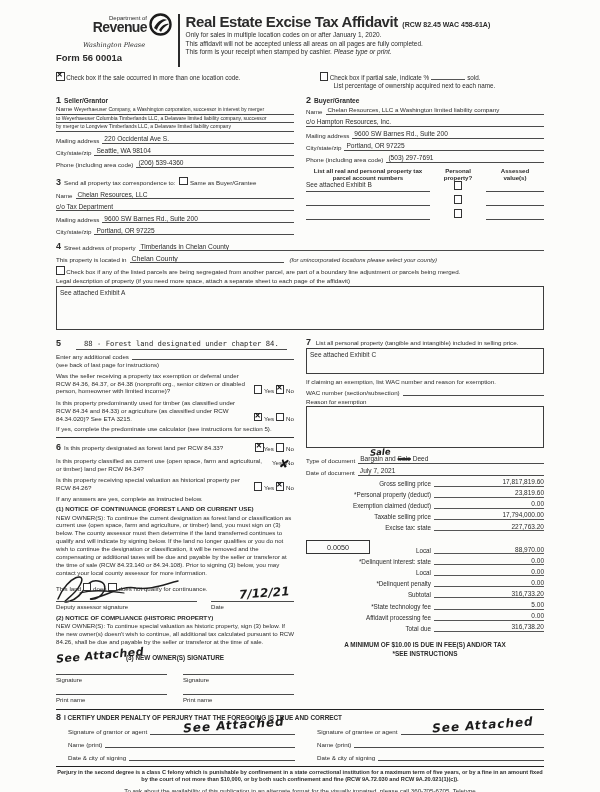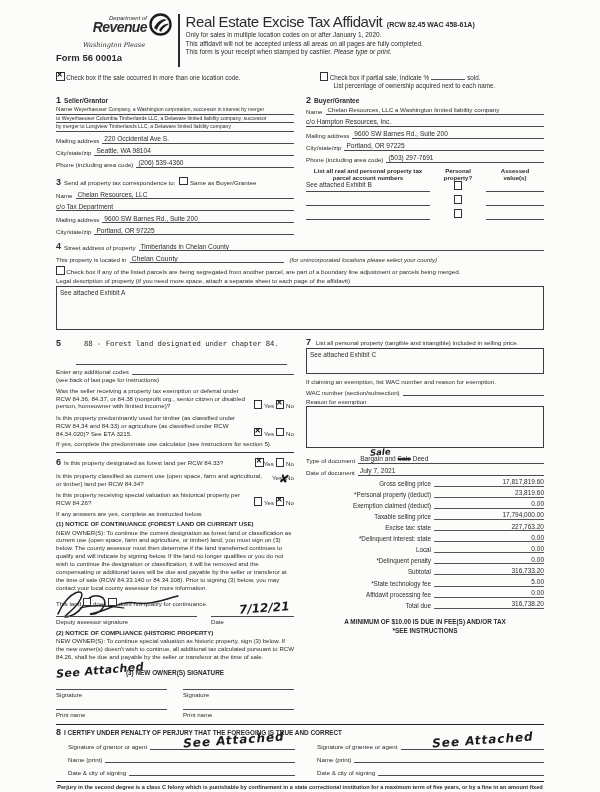--- a/index.html
+++ b/index.html
@@ -5,28 +5,28 @@
   html,body{margin:0;padding:0;background:#d8d8d8;}
   .page{width:600px;height:792px;margin:0 auto;background:#fcfcfa;position:relative;
         font-family:"Liberation Sans",sans-serif;color:#2b2b2b;box-sizing:border-box;
         padding:13px 56px 0 56px;overflow:hidden;}
   .cols{display:flex;gap:12px;}
   .col{flex:1;min-width:0;}
 
   
   .header{display:flex;align-items:flex-start;}
   .h-left{width:116px;flex-shrink:0;}
-  .logo-row{display:flex;justify-content:flex-end;align-items:flex-start;gap:2px;font-style:italic;}
+  .logo-row{display:flex;justify-content:flex-end;align-items:flex-start;gap:2px;}
   .dept{font-size:6px;text-align:right;margin-top:2px;}
   .rev{font-size:14px;font-weight:bold;letter-spacing:-0.6px;line-height:1;margin-top:-1px;}
   .wa-state{font-size:6.5px;font-style:italic;font-family:"DejaVu Serif",serif;text-align:center;margin-top:1px;}
   .form-no{font-size:9.5px;font-weight:bold;margin-top:3px;}
   .h-divider{width:1.6px;background:#2b2b2b;height:53px;margin:1px 6px 0 6px;}
   .h-right{flex:1;}
-  .title{font-size:15px;font-weight:normal;letter-spacing:-0.4px;}
+  .title{font-size:15px;font-weight:bold;letter-spacing:-0.4px;}
   .title-ref{font-size:7px;font-weight:bold;}
   .note{font-size:6.5px;line-height:1.32;}
   .note em{font-style:italic;}
 
   
   .cb{display:inline-block;width:6.5px;height:6.5px;border:0.9px solid #333;background:#fff;
       position:relative;vertical-align:-1px;flex-shrink:0;}
   .cb.checked::after{content:"\2715";position:absolute;left:-0.5px;top:-2px;font-size:7.5px;
       font-weight:bold;color:#111;line-height:1;}
 
@@ -56,21 +56,21 @@
   .pval{border-bottom:0.8px solid #4a4a4a;font-size:6.5px;height:10px;}
   .pcbc{text-align:center;}
   .passessed{border-bottom:0.8px solid #4a4a4a;height:10px;}
   .prow-spacer{height:3px;}
 
   
   .bigbox{border:0.9px solid #3d3d3d;font-size:6.5px;padding:2px 3px;margin-top:1.5px;}
 
   .s5line{display:flex;align-items:baseline;margin-top:6px;}
   .s5code{font-family:"DejaVu Sans Mono",monospace;font-size:7.2px;border-bottom:0.8px solid #4a4a4a;
-          margin-left:12px;padding:0 8px 16px 8px;}
+          margin-left:12px;padding:0 8px 1px 8px;}
   .qrow{display:flex;align-items:flex-end;margin-top:3.5px;font-size:6.2px;line-height:1.28;}
   .qtext{flex:1;padding-right:5px;}
   .yn{white-space:nowrap;padding-bottom:0.5px;}
   .hand-x{font-size:12px;font-weight:bold;display:inline-block;transform:rotate(10deg);
           margin:0 -3px;vertical-align:-3px;font-family:"DejaVu Sans",sans-serif;color:#151515;}
 
   .divider{border-top:0.9px solid #333;margin:5px 0 0 0;}
   .notice{font-size:6.1px;line-height:1.3;margin-top:3.5px;}
   .notice b{font-size:6.2px;}
 
@@ -402,20 +402,26 @@
             <span class="mlabel">Taxable selling price</span>
             <span class="mlead"></span>
             <span class="mval">17,794,000.00</span>
           </div>
         <div class="mrow">
             <span class="mlabel">Excise tax: state</span>
             <span class="mlead"></span>
             <span class="mval">227,763.20</span>
           </div>
 
+        <div class="mrow gap-top">
+            <span class="rate-box">0.0050</span>
+            <span class="mlabel">Local</span>
+            <span class="mlead"></span>
+            <span class="mval">88,970.00</span>
+          </div>
         <div class="mrow">
             <span class="mlabel">*Delinquent interest: state</span>
             <span class="mlead"></span>
             <span class="mval">0.00</span>
           </div>
         <div class="mrow">
             <span class="mlabel">Local</span>
             <span class="mlead"></span>
             <span class="mval">0.00</span>
           </div>

